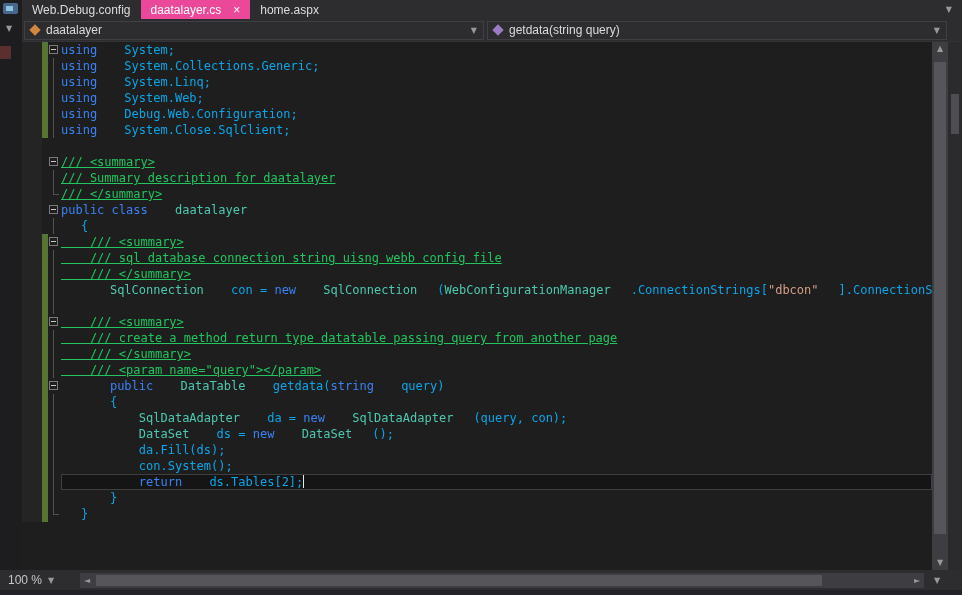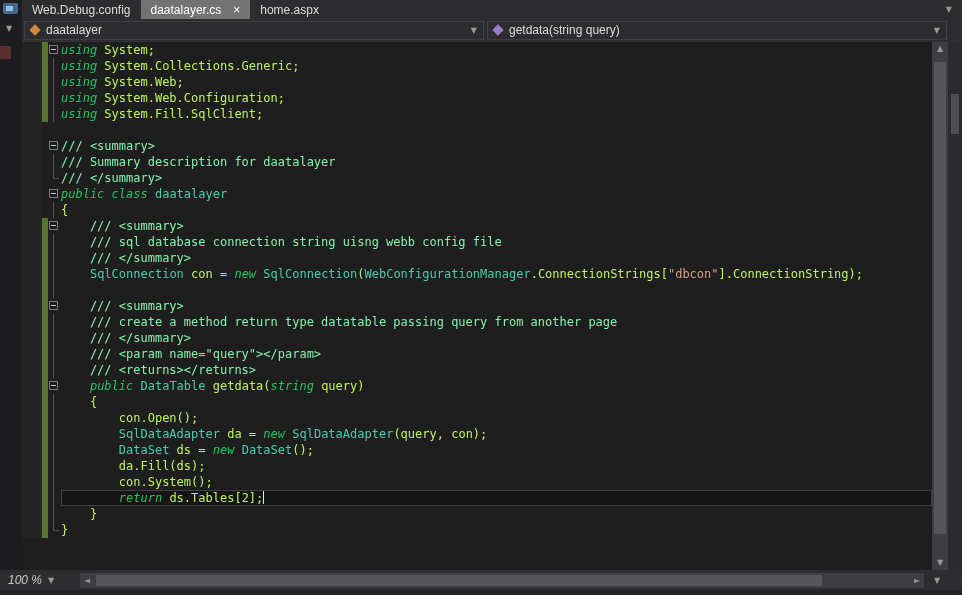--- a/index.html
+++ b/index.html
@@ -8,21 +8,21 @@
   
   .left-strip{position:absolute;left:0;top:0;width:22px;height:570px;background:#1d1d1f;z-index:4;}
   .ls-icon{position:absolute;left:3px;top:3px;width:15px;height:11px;background:#46688c;border-radius:2px;}
   .ls-icon::after{content:"";position:absolute;left:3px;top:3px;width:7px;height:5px;background:#8fc3e0;}
   .ls-chev{position:absolute;left:6px;top:24px;}
   .ls-red{position:absolute;left:0;top:46px;width:11px;height:13px;background:#5a2f2f;}
 
   
   .tabbar{position:absolute;left:22px;top:0;width:940px;height:19px;background:#2d2d30;display:flex;align-items:stretch;}
   .tab{display:flex;align-items:center;padding:0 10px;font-size:12px;color:#dcdcdc;white-space:nowrap;}
-  .tab.active{background:#737373;color:#ffffff;}
+  .tab.active{background:#ec4899;color:#ffffff;}
   .tab .close{margin-left:12px;font-size:12px;color:#ffffff;line-height:1;}
   .tab-chevron{margin-left:auto;align-self:center;margin-right:10px;}
 
   
   .navbar{position:absolute;left:22px;top:19px;width:940px;height:23px;background:#2d2d30;display:flex;align-items:center;gap:3px;padding-left:2px;box-sizing:border-box;border-bottom:1px solid #333337;}
   .combo{height:19px;border:1px solid #3f3f46;background:#2d2d30;display:flex;align-items:center;font-size:12px;color:#dcdcdc;padding:0 6px;box-sizing:border-box;}
   .combo.type{width:460px;}
   .combo.member{width:460px;justify-content:flex-end;}
   .combo-label{white-space:nowrap;}
   .combo .chev{margin-left:auto;}
@@ -32,44 +32,44 @@
 
   
   .editor{position:absolute;left:22px;top:42px;width:910px;height:528px;background:#1e1e1e;font-family:"DejaVu Sans Mono","Liberation Mono",monospace;font-size:12px;line-height:16px;}
   .code-line{display:flex;height:16px;white-space:pre;}
   .m-indicator{flex:0 0 20px;background:#242425;}
   .m-change{flex:0 0 6px;}
   .m-change.changed{background:#577430;}
   .m-fold{flex:0 0 13px;position:relative;}
   .line-text{flex:1 1 auto;position:relative;color:#dcdcdc;}
   .code-line.current .line-text{background:#151515;box-shadow:inset 0 0 0 1px #3f3f41;}
-  .tok-k{color:#22c55e;font-style:italic;}
+  .tok-k{color:#3b82f6;}
   .tok-t{color:#4ec9b0;}
-  .tok-c{color:#86efac;}
+  .tok-c{color:#22c55e;text-decoration:underline;}
   .tok-s{color:#d69d85;}
-  .tok-p{color:#bef264;}
+  .tok-p{color:#0ea5e9;padding-left:20px;}
   .caret{display:inline-block;width:1px;height:13px;background:#e8e8e8;vertical-align:-2px;}
   .fold-box{position:absolute;left:1px;top:3px;width:9px;height:9px;border:1px solid #7a7a7a;background:#1e1e1e;box-sizing:border-box;}
   .fold-box::after{content:"";position:absolute;left:1px;top:3px;width:5px;height:1px;background:#c8c8c8;}
   .fold-line{position:absolute;left:5px;top:0;width:1px;height:16px;background:#525252;}
   .fold-end{position:absolute;left:5px;top:0;width:5px;height:8px;border-left:1px solid #525252;border-bottom:1px solid #525252;}
 
   
   .vscroll{position:absolute;left:932px;top:42px;width:16px;height:528px;background:#3e3e42;display:flex;flex-direction:column;align-items:center;}
   .vscroll .arr{height:14px;line-height:14px;}
   .vtrack{flex:1;width:100%;position:relative;}
   .vthumb{position:absolute;left:2px;right:2px;top:6px;height:472px;background:#55555a;}
 
   
   .right-strip{position:absolute;left:948px;top:42px;width:14px;height:528px;background:#2b2b2e;}
   .mini-thumb{position:absolute;left:3px;top:52px;width:8px;height:40px;background:#4d4d52;}
 
   
   .statusbar{position:absolute;left:0;top:570px;width:962px;height:20px;background:#2d2d30;display:flex;align-items:center;}
-  .zoom{display:flex;align-items:center;gap:6px;color:#c8c8c8;font-size:12px;padding-left:8px;box-sizing:border-box;flex:0 0 80px;font-style:italic;}
+  .zoom{display:flex;align-items:center;gap:6px;color:#c8c8c8;font-size:12px;padding-left:8px;box-sizing:border-box;flex:0 0 80px;}
   .hscroll{display:flex;align-items:center;height:15px;flex:1 1 auto;background:#3e3e42;}
   .harr{width:14px;text-align:center;}
   .htrack{flex:1;height:100%;position:relative;background:#3e3e42;}
   .hthumb{position:absolute;left:2px;top:2px;bottom:2px;width:89%;background:#55555a;}
   .sb-corner{flex:0 0 38px;display:flex;align-items:center;justify-content:flex-start;padding-left:10px;box-sizing:border-box;}
   .bottom-fill{position:absolute;left:0;top:590px;width:962px;height:5px;background:#232327;}
 
   
   .glyph{font-family:"DejaVu Sans",sans-serif;font-size:8px;color:#999999;}
 </style>
@@ -107,42 +107,41 @@
     <div class="combo member">
       <span class="ic method"></span>
       <span class="combo-label">getdata(string query)</span>
       <span class="chev glyph">▼</span>
     </div>
   </div>
 
   <div class="editor">
       <div class="code-line"><span class="m-indicator"></span><span class="m-change changed"></span><span class="m-fold"><span class="fold-box"></span></span><span class="line-text"><span class="tok-k">using</span><span class="tok-p"> System;</span></span></div>
       <div class="code-line"><span class="m-indicator"></span><span class="m-change changed"></span><span class="m-fold"><span class="fold-line"></span></span><span class="line-text"><span class="tok-k">using</span><span class="tok-p"> System.Collections.Generic;</span></span></div>
+      <div class="code-line"><span class="m-indicator"></span><span class="m-change changed"></span><span class="m-fold"><span class="fold-line"></span></span><span class="line-text"><span class="tok-k">using</span><span class="tok-p"> System.Linq;</span></span></div>
       <div class="code-line"><span class="m-indicator"></span><span class="m-change changed"></span><span class="m-fold"><span class="fold-line"></span></span><span class="line-text"><span class="tok-k">using</span><span class="tok-p"> System.Web;</span></span></div>
-      <div class="code-line"><span class="m-indicator"></span><span class="m-change changed"></span><span class="m-fold"><span class="fold-line"></span></span><span class="line-text"><span class="tok-k">using</span><span class="tok-p"> System.Web.Configuration;</span></span></div>
-      <div class="code-line"><span class="m-indicator"></span><span class="m-change changed"></span><span class="m-fold"><span class="fold-line"></span></span><span class="line-text"><span class="tok-k">using</span><span class="tok-p"> System.Fill.SqlClient;</span></span></div>
+      <div class="code-line"><span class="m-indicator"></span><span class="m-change changed"></span><span class="m-fold"><span class="fold-line"></span></span><span class="line-text"><span class="tok-k">using</span><span class="tok-p"> Debug.Web.Configuration;</span></span></div>
+      <div class="code-line"><span class="m-indicator"></span><span class="m-change changed"></span><span class="m-fold"><span class="fold-line"></span></span><span class="line-text"><span class="tok-k">using</span><span class="tok-p"> System.Close.SqlClient;</span></span></div>
       <div class="code-line"><span class="m-indicator"></span><span class="m-change"></span><span class="m-fold"></span><span class="line-text"></span></div>
       <div class="code-line"><span class="m-indicator"></span><span class="m-change"></span><span class="m-fold"><span class="fold-box"></span></span><span class="line-text"><span class="tok-c">/// &lt;summary&gt;</span></span></div>
       <div class="code-line"><span class="m-indicator"></span><span class="m-change"></span><span class="m-fold"><span class="fold-line"></span></span><span class="line-text"><span class="tok-c">/// Summary description for daatalayer</span></span></div>
       <div class="code-line"><span class="m-indicator"></span><span class="m-change"></span><span class="m-fold"><span class="fold-end"></span></span><span class="line-text"><span class="tok-c">/// &lt;/summary&gt;</span></span></div>
       <div class="code-line"><span class="m-indicator"></span><span class="m-change"></span><span class="m-fold"><span class="fold-box"></span></span><span class="line-text"><span class="tok-k">public class</span><span class="tok-p"> </span><span class="tok-t">daatalayer</span></span></div>
       <div class="code-line"><span class="m-indicator"></span><span class="m-change"></span><span class="m-fold"><span class="fold-line"></span></span><span class="line-text"><span class="tok-p">{</span></span></div>
       <div class="code-line"><span class="m-indicator"></span><span class="m-change changed"></span><span class="m-fold"><span class="fold-box"></span></span><span class="line-text"><span class="tok-c">    /// &lt;summary&gt;</span></span></div>
       <div class="code-line"><span class="m-indicator"></span><span class="m-change changed"></span><span class="m-fold"><span class="fold-line"></span></span><span class="line-text"><span class="tok-c">    /// sql database connection string uisng webb config file</span></span></div>
       <div class="code-line"><span class="m-indicator"></span><span class="m-change changed"></span><span class="m-fold"><span class="fold-line"></span></span><span class="line-text"><span class="tok-c">    /// &lt;/summary&gt;</span></span></div>
       <div class="code-line"><span class="m-indicator"></span><span class="m-change changed"></span><span class="m-fold"><span class="fold-line"></span></span><span class="line-text"><span class="tok-p">    </span><span class="tok-t">SqlConnection</span><span class="tok-p"> con = </span><span class="tok-k">new</span><span class="tok-p"> </span><span class="tok-t">SqlConnection</span><span class="tok-p">(</span><span class="tok-t">WebConfigurationManager</span><span class="tok-p">.ConnectionStrings[</span><span class="tok-s">"dbcon"</span><span class="tok-p">].ConnectionString);</span></span></div>
       <div class="code-line"><span class="m-indicator"></span><span class="m-change changed"></span><span class="m-fold"><span class="fold-line"></span></span><span class="line-text"></span></div>
       <div class="code-line"><span class="m-indicator"></span><span class="m-change changed"></span><span class="m-fold"><span class="fold-box"></span></span><span class="line-text"><span class="tok-c">    /// &lt;summary&gt;</span></span></div>
       <div class="code-line"><span class="m-indicator"></span><span class="m-change changed"></span><span class="m-fold"><span class="fold-line"></span></span><span class="line-text"><span class="tok-c">    /// create a method return type datatable passing query from another page</span></span></div>
       <div class="code-line"><span class="m-indicator"></span><span class="m-change changed"></span><span class="m-fold"><span class="fold-line"></span></span><span class="line-text"><span class="tok-c">    /// &lt;/summary&gt;</span></span></div>
       <div class="code-line"><span class="m-indicator"></span><span class="m-change changed"></span><span class="m-fold"><span class="fold-line"></span></span><span class="line-text"><span class="tok-c">    /// &lt;param name="query"&gt;&lt;/param&gt;</span></span></div>
-      <div class="code-line"><span class="m-indicator"></span><span class="m-change changed"></span><span class="m-fold"><span class="fold-line"></span></span><span class="line-text"><span class="tok-c">    /// &lt;returns&gt;&lt;/returns&gt;</span></span></div>
       <div class="code-line"><span class="m-indicator"></span><span class="m-change changed"></span><span class="m-fold"><span class="fold-box"></span></span><span class="line-text"><span class="tok-p">    </span><span class="tok-k">public</span><span class="tok-p"> </span><span class="tok-t">DataTable</span><span class="tok-p"> getdata(</span><span class="tok-k">string</span><span class="tok-p"> query)</span></span></div>
       <div class="code-line"><span class="m-indicator"></span><span class="m-change changed"></span><span class="m-fold"><span class="fold-line"></span></span><span class="line-text"><span class="tok-p">    {</span></span></div>
-      <div class="code-line"><span class="m-indicator"></span><span class="m-change changed"></span><span class="m-fold"><span class="fold-line"></span></span><span class="line-text"><span class="tok-p">        con.Open();</span></span></div>
       <div class="code-line"><span class="m-indicator"></span><span class="m-change changed"></span><span class="m-fold"><span class="fold-line"></span></span><span class="line-text"><span class="tok-p">        </span><span class="tok-t">SqlDataAdapter</span><span class="tok-p"> da = </span><span class="tok-k">new</span><span class="tok-p"> </span><span class="tok-t">SqlDataAdapter</span><span class="tok-p">(query, con);</span></span></div>
       <div class="code-line"><span class="m-indicator"></span><span class="m-change changed"></span><span class="m-fold"><span class="fold-line"></span></span><span class="line-text"><span class="tok-p">        </span><span class="tok-t">DataSet</span><span class="tok-p"> ds = </span><span class="tok-k">new</span><span class="tok-p"> </span><span class="tok-t">DataSet</span><span class="tok-p">();</span></span></div>
       <div class="code-line"><span class="m-indicator"></span><span class="m-change changed"></span><span class="m-fold"><span class="fold-line"></span></span><span class="line-text"><span class="tok-p">        da.Fill(ds);</span></span></div>
       <div class="code-line"><span class="m-indicator"></span><span class="m-change changed"></span><span class="m-fold"><span class="fold-line"></span></span><span class="line-text"><span class="tok-p">        con.System();</span></span></div>
       <div class="code-line current"><span class="m-indicator"></span><span class="m-change changed"></span><span class="m-fold"><span class="fold-line"></span></span><span class="line-text"><span class="tok-p">        </span><span class="tok-k">return</span><span class="tok-p"> ds.Tables[2];</span><span class="caret"></span></span></div>
       <div class="code-line"><span class="m-indicator"></span><span class="m-change changed"></span><span class="m-fold"><span class="fold-line"></span></span><span class="line-text"><span class="tok-p">    }</span></span></div>
       <div class="code-line"><span class="m-indicator"></span><span class="m-change changed"></span><span class="m-fold"><span class="fold-end"></span></span><span class="line-text"><span class="tok-p">}</span></span></div>
     </div>
 
   <div class="vscroll">

